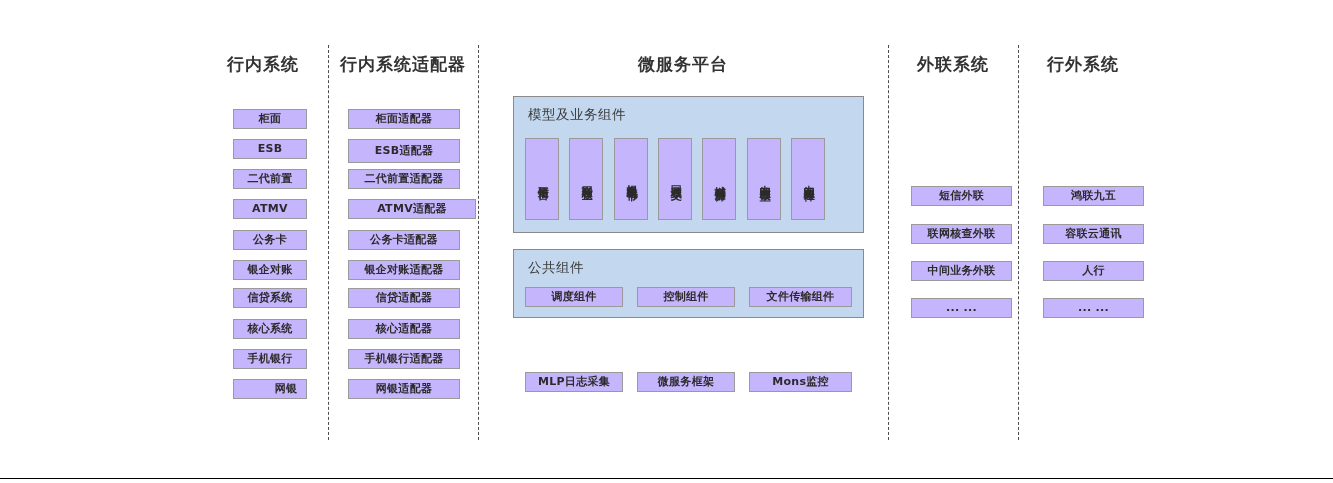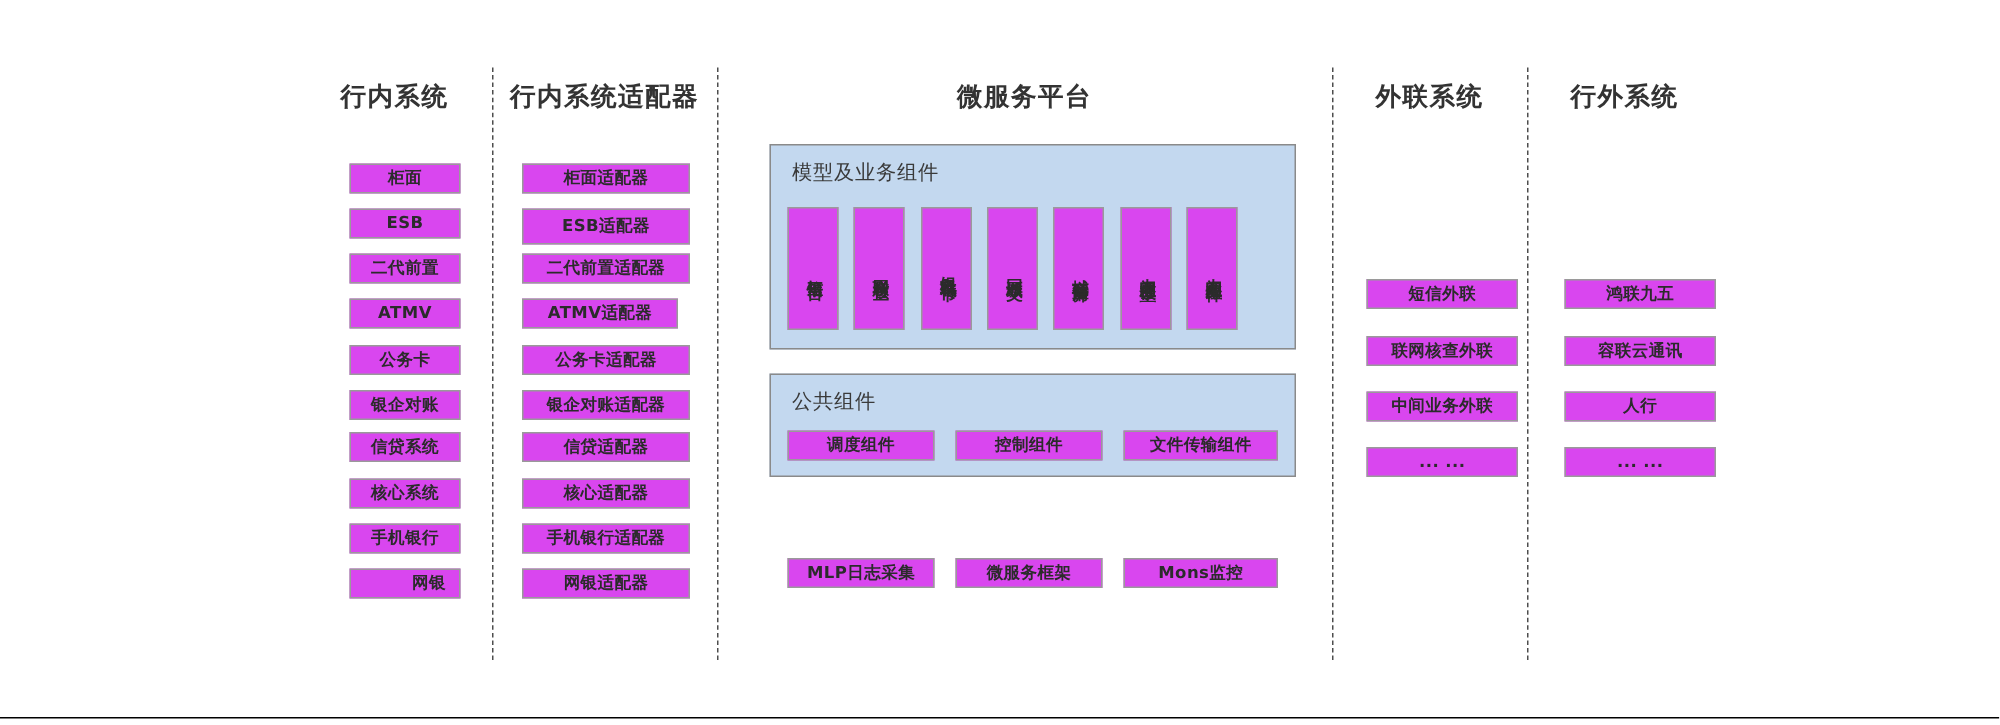--- a/index.html
+++ b/index.html
@@ -45,21 +45,21 @@
     left: 0;
     top: 478px;
     width: 1333px;
     height: 0;
     border-top: 1.5px solid #000000;
   }
 
   
   .gbox {
     position: absolute;
-    background: #d946ef;
+    background: #c4b5fd;
     border: 1.2px solid #9a9a9a;
     box-sizing: border-box;
     display: flex;
     align-items: center;
     justify-content: center;
     font-size: 11px;
     font-weight: bold;
     color: #2b2b2b;
     letter-spacing: 0.3px;
     line-height: 1.15;
@@ -112,21 +112,21 @@
   <div class="gbox" style="left:233px; top:230px; width:74px; height:20px;">公务卡</div>
   <div class="gbox" style="left:233px; top:260px; width:74px; height:20px;">银企对账</div>
   <div class="gbox" style="left:233px; top:288px; width:74px; height:20px;">信贷系统</div>
   <div class="gbox" style="left:233px; top:319px; width:74px; height:20px;">核心系统</div>
   <div class="gbox" style="left:233px; top:349px; width:74px; height:20px;">手机银行</div>
   <div class="gbox" style="left:233px; top:379px; width:74px; height:20px;padding-left:32px;">网银</div>
 
   <div class="gbox" style="left:348px; top:109px; width:112px; height:20px;">柜面适配器</div>
   <div class="gbox" style="left:348px; top:139px; width:112px; height:24px;">ESB适配器</div>
   <div class="gbox" style="left:348px; top:169px; width:112px; height:20px;">二代前置适配器</div>
-  <div class="gbox" style="left:348px; top:199px; width:104px; height:20px;">ATMV适配器</div>
+  <div class="gbox" style="left:348px; top:199px; width:128px; height:20px;">ATMV适配器</div>
   <div class="gbox" style="left:348px; top:230px; width:112px; height:20px;">公务卡适配器</div>
   <div class="gbox" style="left:348px; top:260px; width:112px; height:20px;">银企对账适配器</div>
   <div class="gbox" style="left:348px; top:288px; width:112px; height:20px;">信贷适配器</div>
   <div class="gbox" style="left:348px; top:319px; width:112px; height:20px;">核心适配器</div>
   <div class="gbox" style="left:348px; top:349px; width:112px; height:20px;">手机银行适配器</div>
   <div class="gbox" style="left:348px; top:379px; width:112px; height:20px;">网银适配器</div>
 
   <div class="group" style="left:513px; top:96px; width:351px; height:137px;">
     <div class="group-label">模型及业务组件</div>
   </div>

